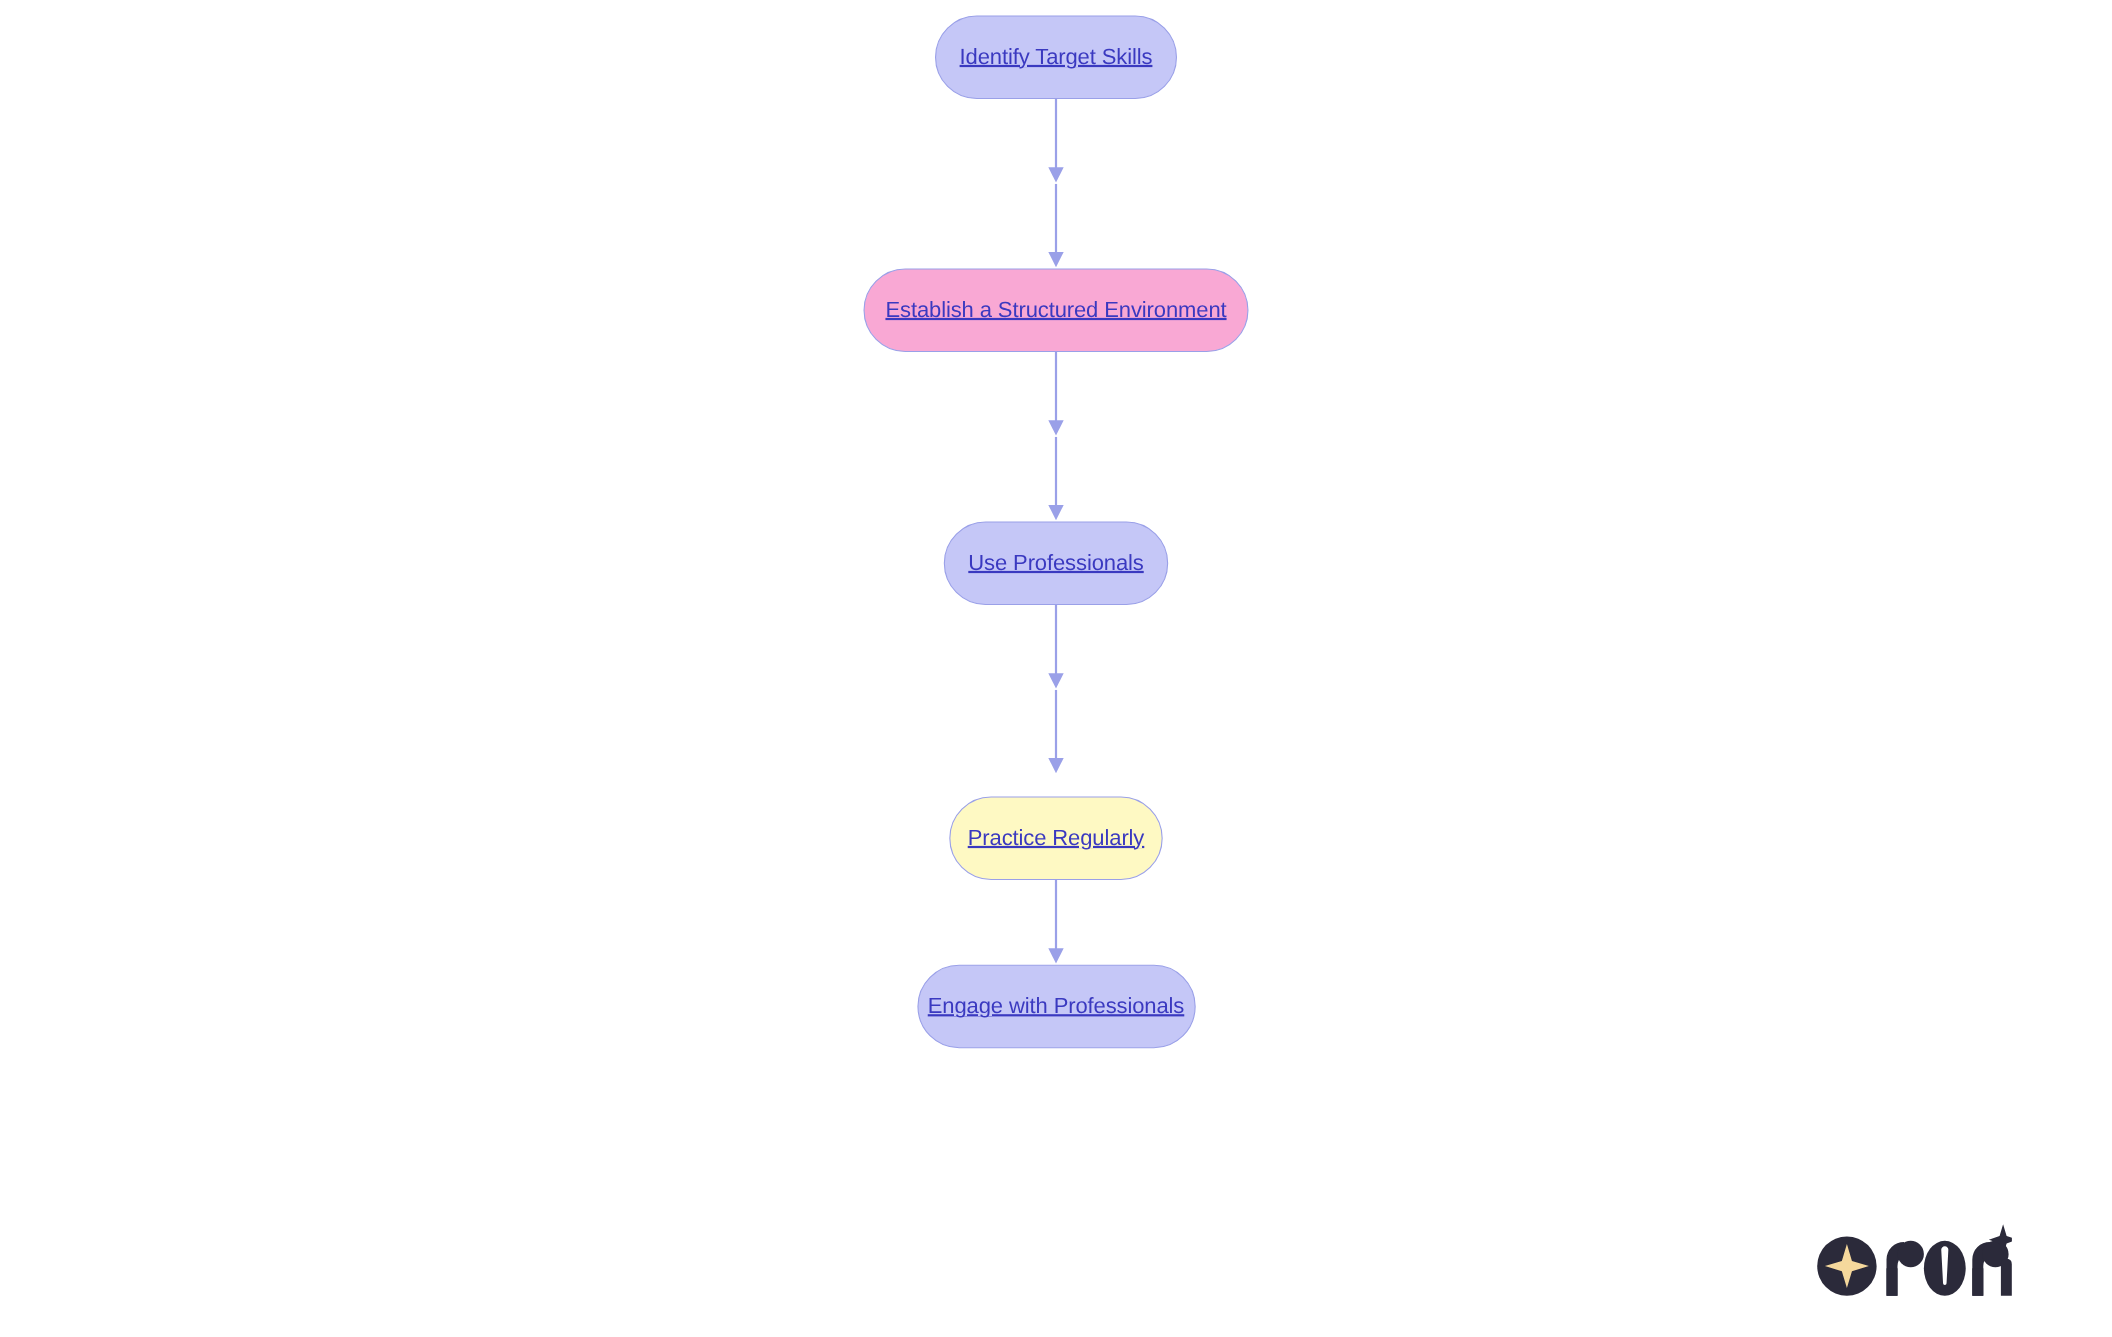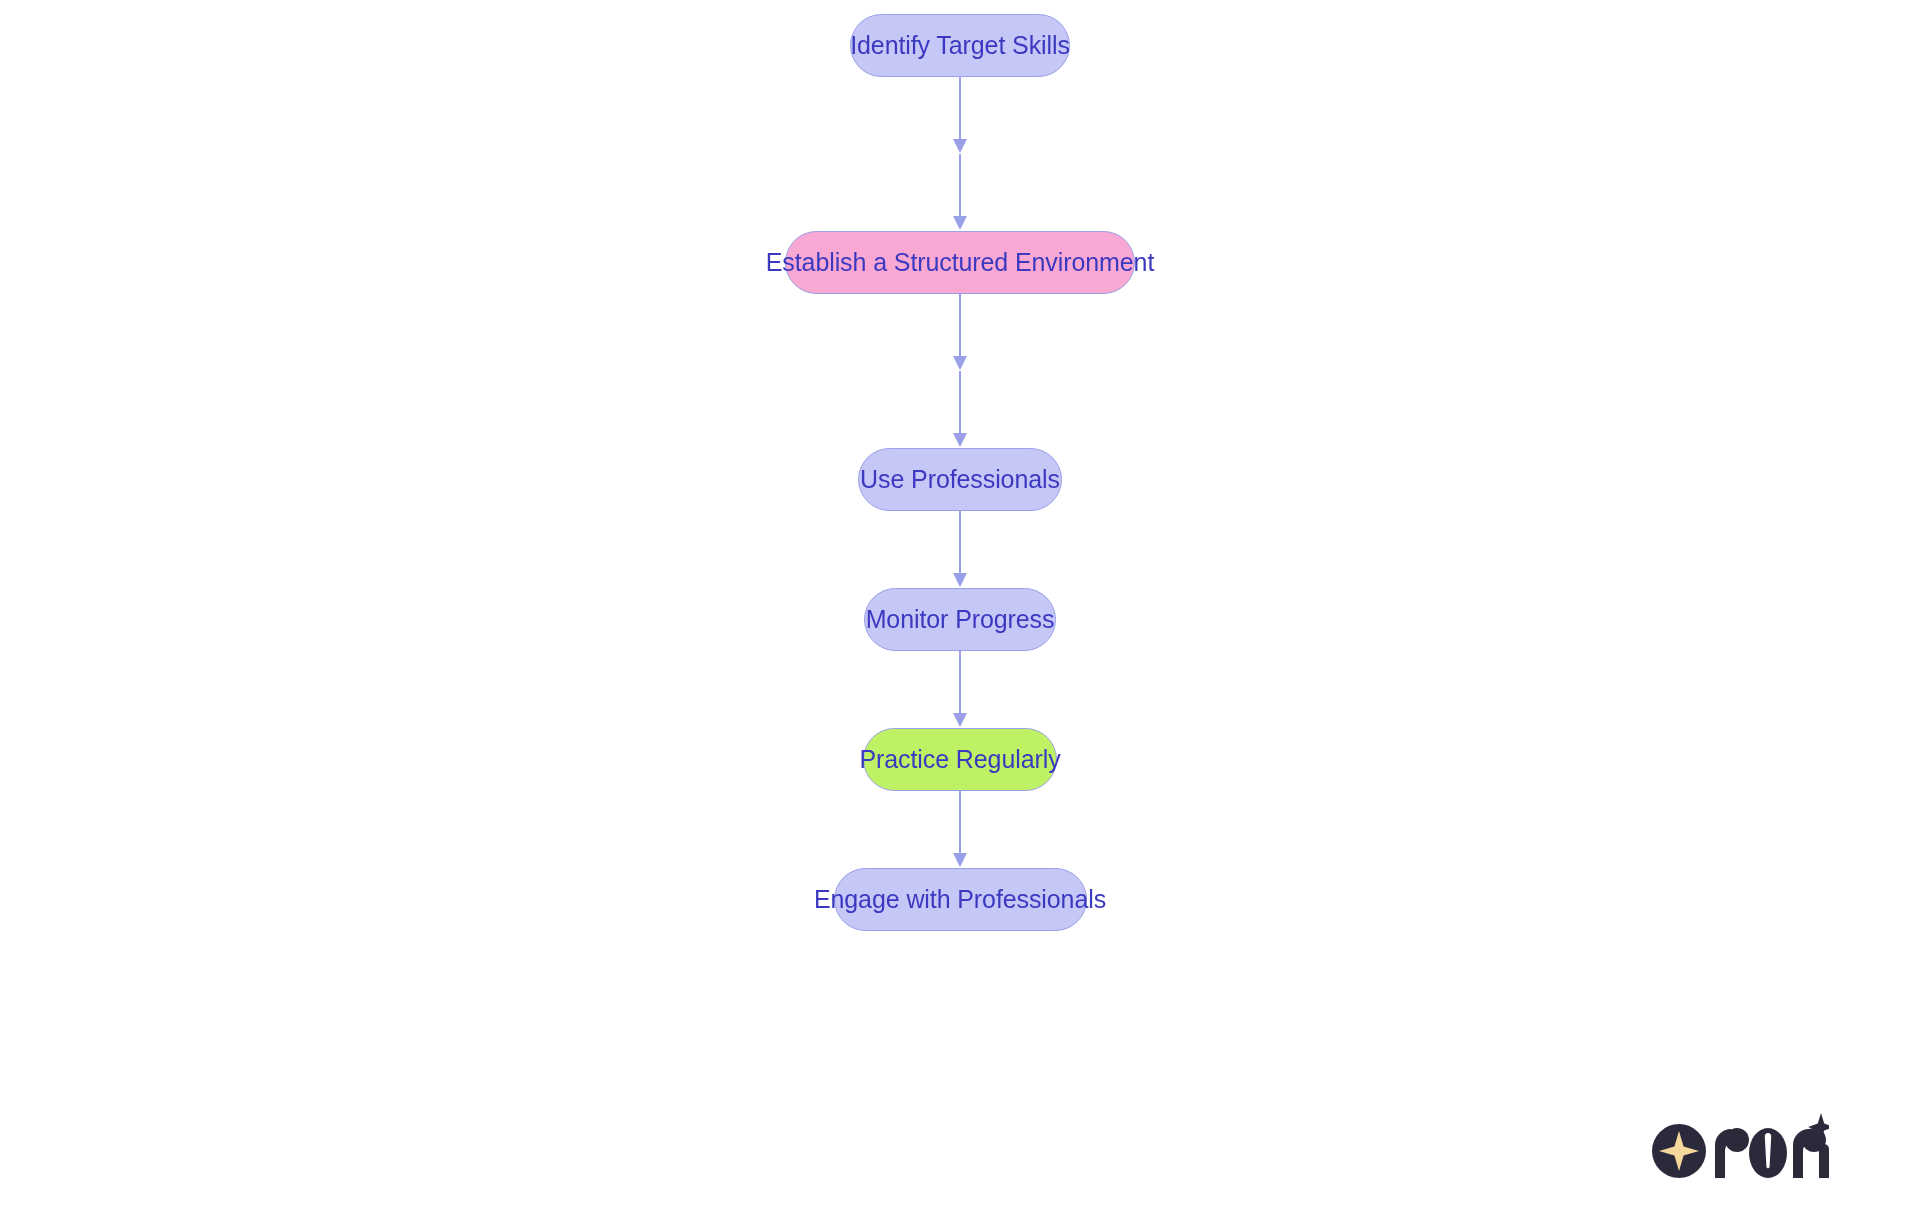--- a/index.html
+++ b/index.html
@@ -35,33 +35,34 @@
   }
 
   .node-slot {
     display: flex;
     flex-direction: column;
     align-items: center;
   }
 
   .flow-node {
     box-sizing: border-box;
-    height: 63px;
+    height: 76px;
     border-radius: 999px;
     background: #c5c7f7;
     border: 1.4px solid #9aa0e8;
     color: #3a39c0;
-    font-size: 25px;
+    font-size: 20px;
     font-family: "Liberation Sans", sans-serif;
     letter-spacing: -0.1px;
     display: flex;
     align-items: center;
     justify-content: center;
     padding: 0 26px;
     white-space: nowrap;
+    text-decoration: underline;
   }
 
   .flow-arrow {
     width: 20px;
     height: 77px;
     position: relative;
     display: block;
   }
   .flow-arrow svg {
     display: block;
@@ -115,31 +116,28 @@
       </div>
       <div class="node-slot">
         <div class="flow-node" style="width: 204px; background: rgb(197, 199, 247); border-color: rgb(154, 160, 232); color: rgb(58, 57, 192);">Use Professionals</div>
       </div>
       <div class="flow-arrow">
         <svg width="20" height="77" viewBox="0 0 20 77">
           <line x1="10" y1="0" x2="10" y2="64" stroke="#9aa0e8" stroke-width="2"></line>
           <path d="M3 62 L17 62 L10 76 Z" fill="#9aa0e8"></path>
         </svg>
       </div>
-      <div class="node-slot">
-        <div class="flow-node" style="width: 192px; background: rgb(197, 199, 247); border-color: rgb(154, 160, 232); color: rgb(58, 57, 192);">Monitor Progress</div>
-      </div>
       <div class="flow-arrow">
         <svg width="20" height="77" viewBox="0 0 20 77">
           <line x1="10" y1="0" x2="10" y2="64" stroke="#9aa0e8" stroke-width="2"></line>
           <path d="M3 62 L17 62 L10 76 Z" fill="#9aa0e8"></path>
         </svg>
       </div>
       <div class="node-slot">
-        <div class="flow-node" style="width: 194px; background: #bef264; border-color: rgb(154, 160, 232); color: rgb(58, 57, 192);">Practice Regularly</div>
+        <div class="flow-node" style="width: 194px; background: #fef9c3; border-color: rgb(154, 160, 232); color: rgb(58, 57, 192); margin-top: 20px;">Practice Regularly</div>
       </div>
       <div class="flow-arrow">
         <svg width="20" height="77" viewBox="0 0 20 77">
           <line x1="10" y1="0" x2="10" y2="64" stroke="#9aa0e8" stroke-width="2"></line>
           <path d="M3 62 L17 62 L10 76 Z" fill="#9aa0e8"></path>
         </svg>
       </div>
       <div class="node-slot">
         <div class="flow-node" style="width: 253px; background: rgb(197, 199, 247); border-color: rgb(154, 160, 232); color: rgb(58, 57, 192);">Engage with Professionals</div>
       </div>

